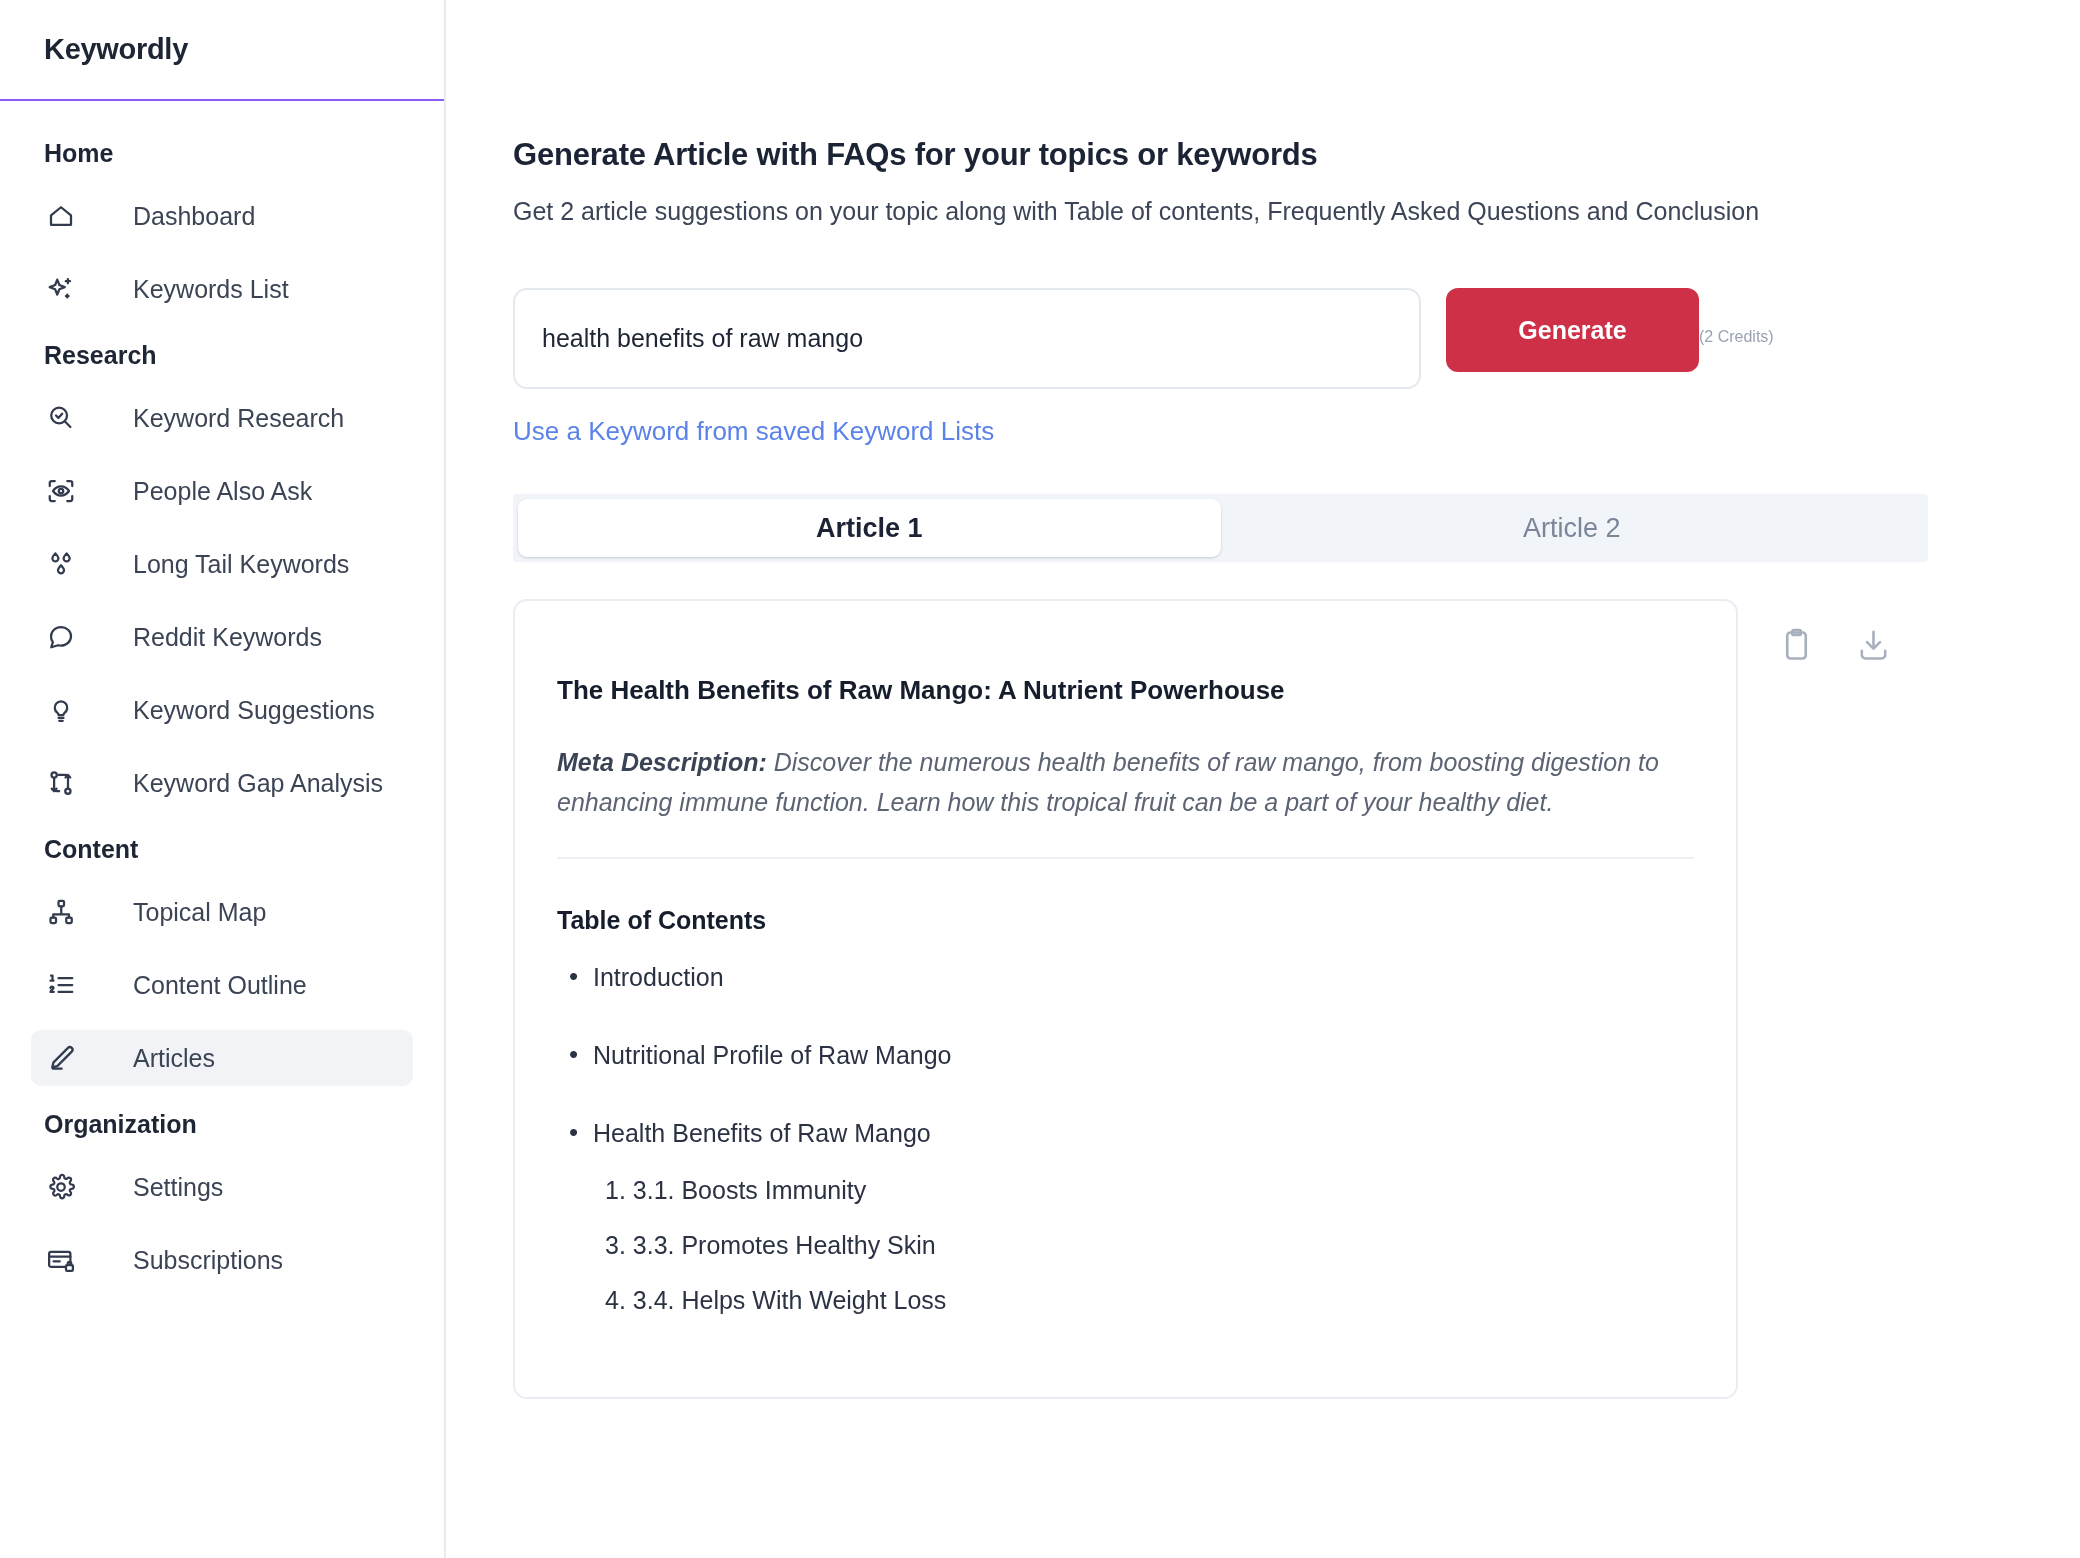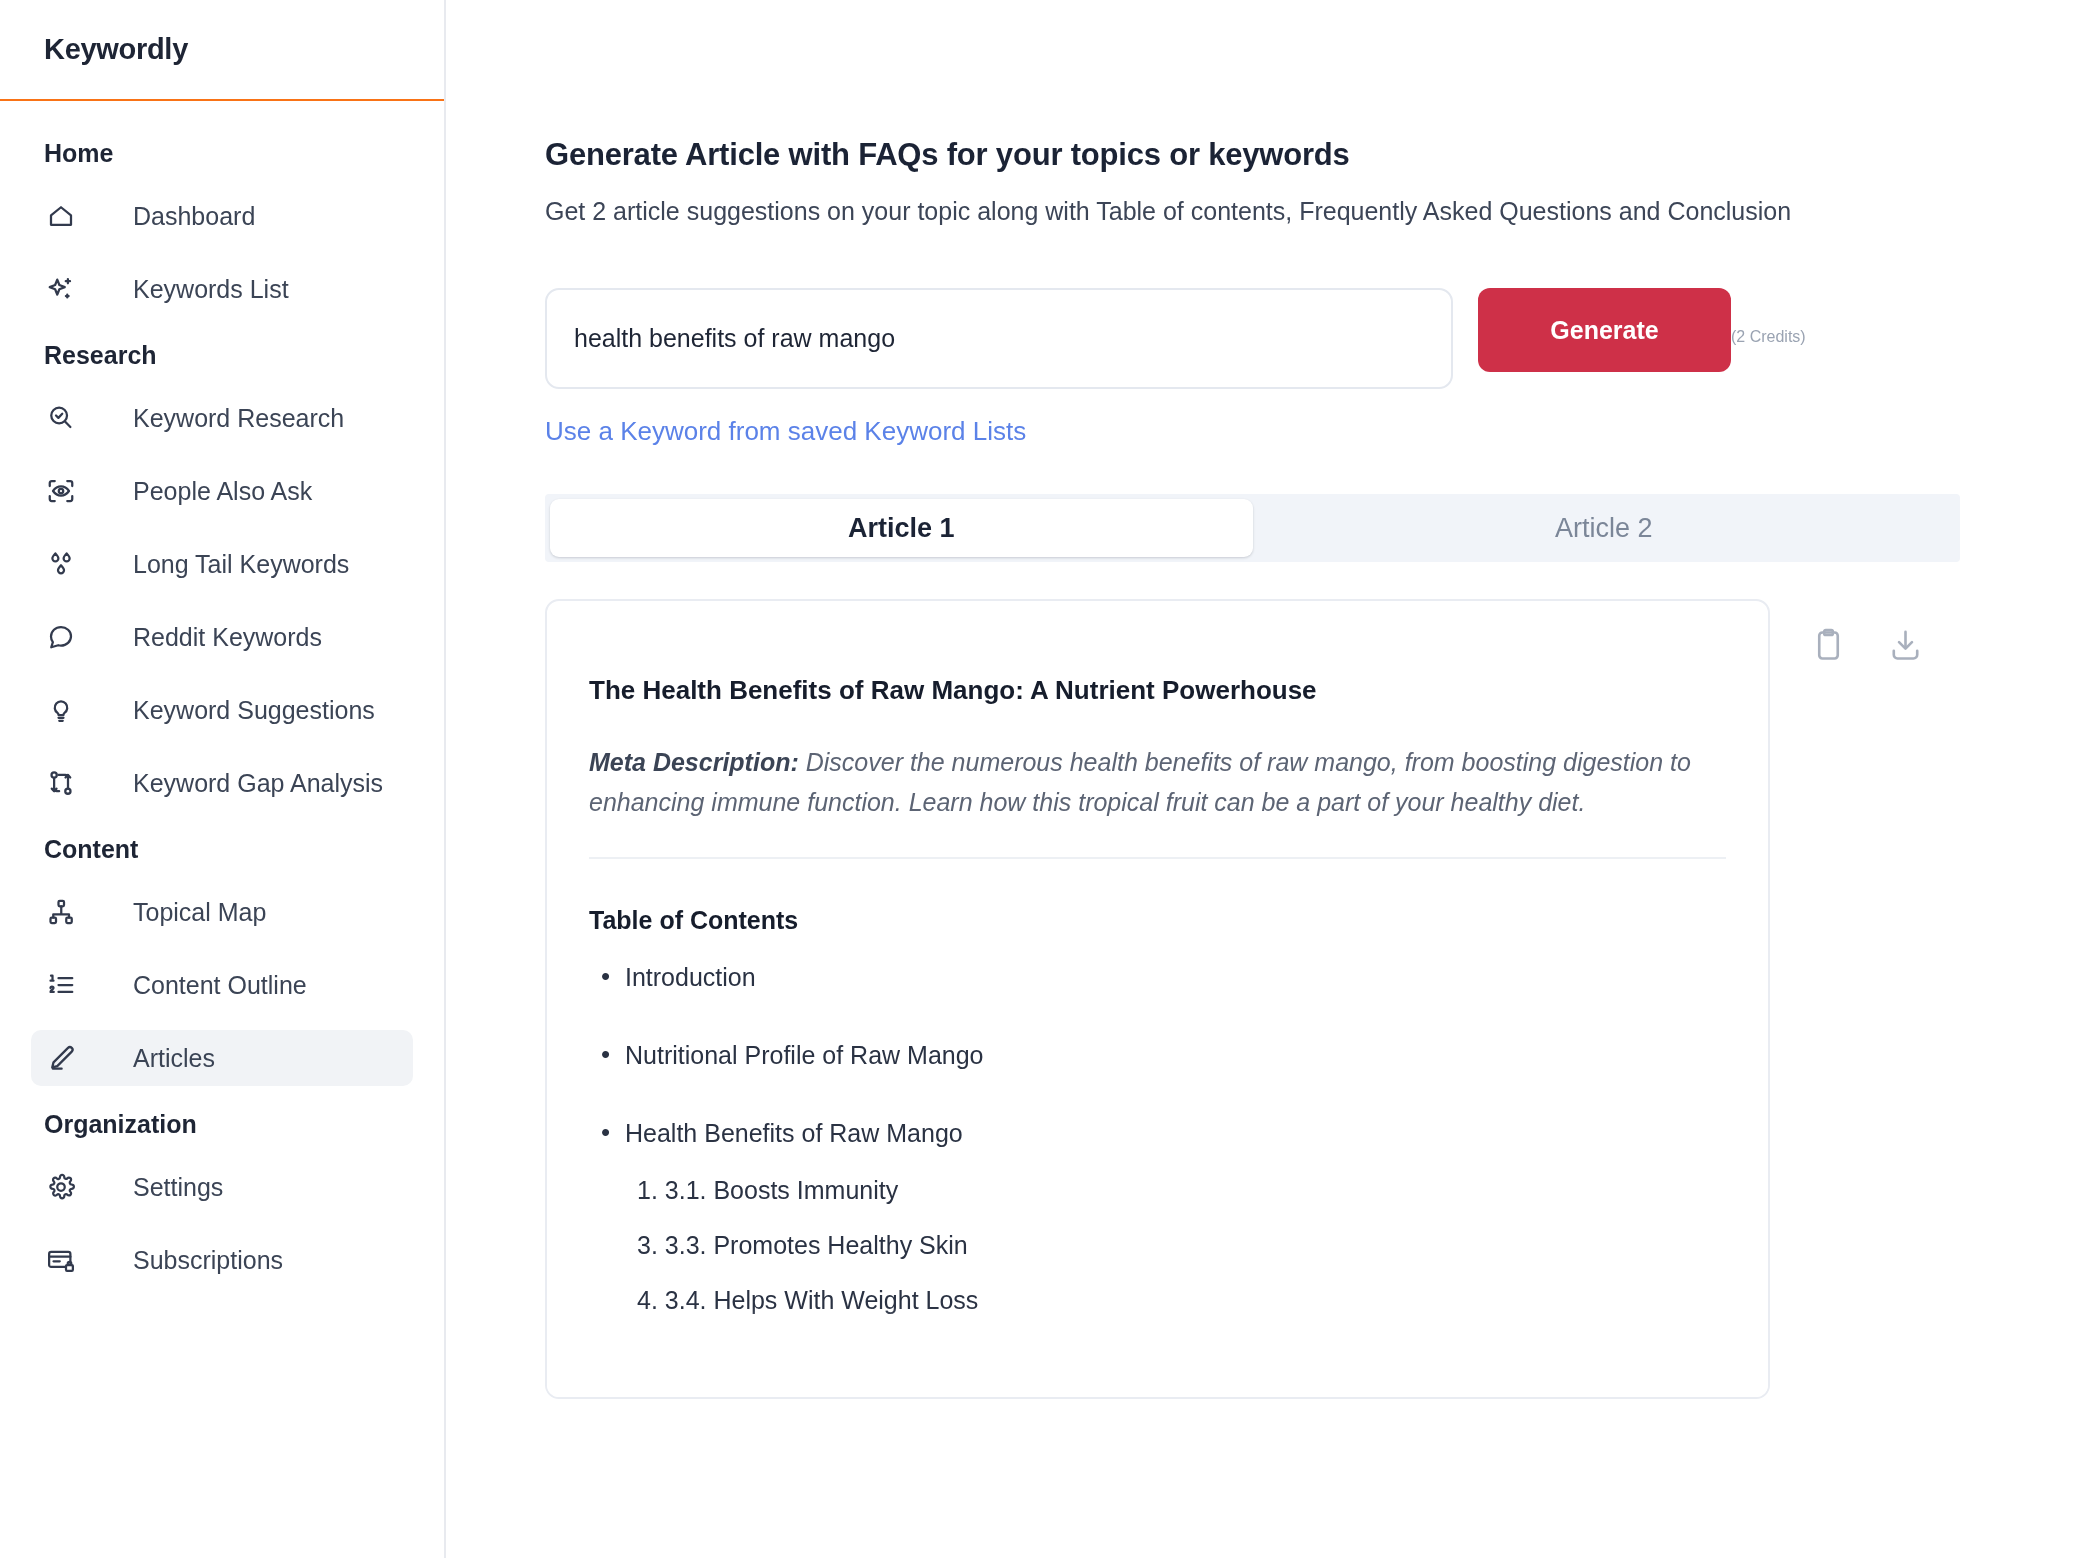--- a/index.html
+++ b/index.html
@@ -14,21 +14,21 @@
   
   .sidebar {
     width: 446px; height: 1558px;
     background: #ffffff;
     border-right: 2px solid #e8eaef;
     display: flex; flex-direction: column;
     flex: 0 0 446px;
   }
   .brand-bar {
     height: 101px; flex: 0 0 101px;
-    border-bottom: 2px solid #f97316;
+    border-bottom: 2px solid #8b5cf6;
     display: flex; align-items: center;
     padding-left: 44px;
   }
   .brand-title {
     font-size: 29px; font-weight: 700; color: #1e2535;
     letter-spacing: -0.3px;
   }
   .nav { padding: 38px 0 0 0; overflow: hidden; }
   .nav-group-label {
     font-size: 25px; font-weight: 700; color: #1e2535;
@@ -58,21 +58,20 @@
     white-space: nowrap;
   }
 
   
   .main {
     flex: 1 1 auto;
     height: 1558px;
     position: relative;
     padding: 0 12px 0 0;
     overflow: hidden;
-    margin-left: 32px;
   }
   .main-inner { padding: 137px 0 0 67px; }
   .page-title {
     font-size: 31px; font-weight: 700; color: #1b2335;
     letter-spacing: -0.2px;
   }
   .page-sub {
     margin-top: 24px;
     font-size: 25px; color: #3c4557;
   }

